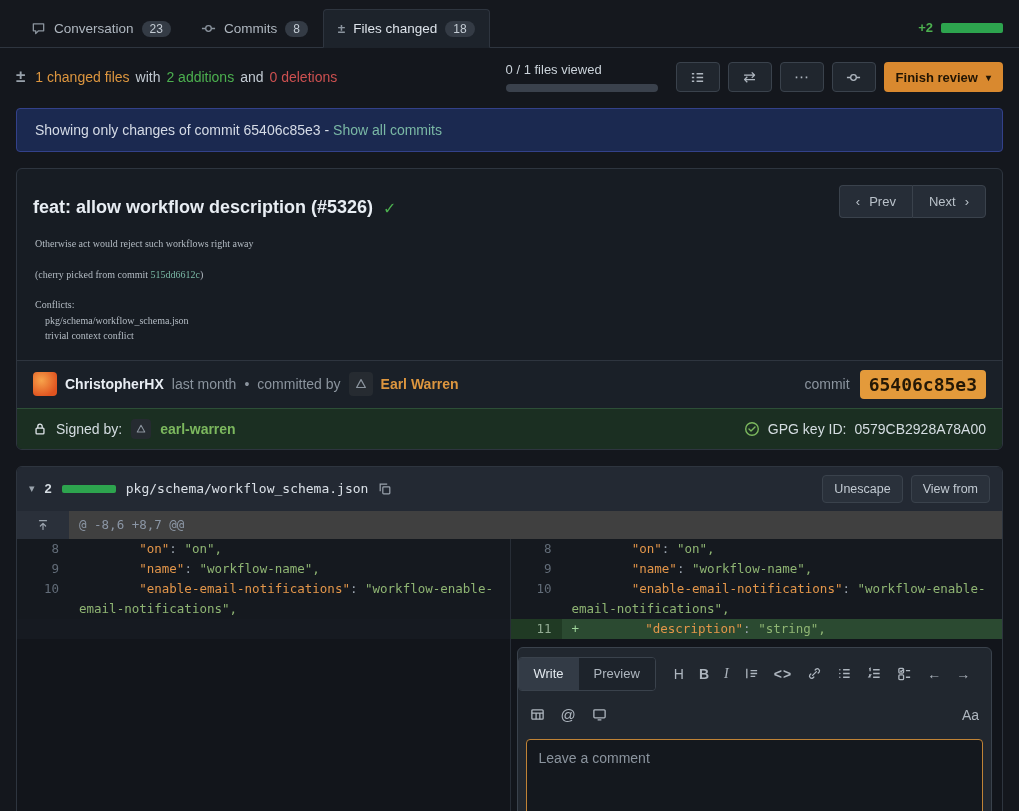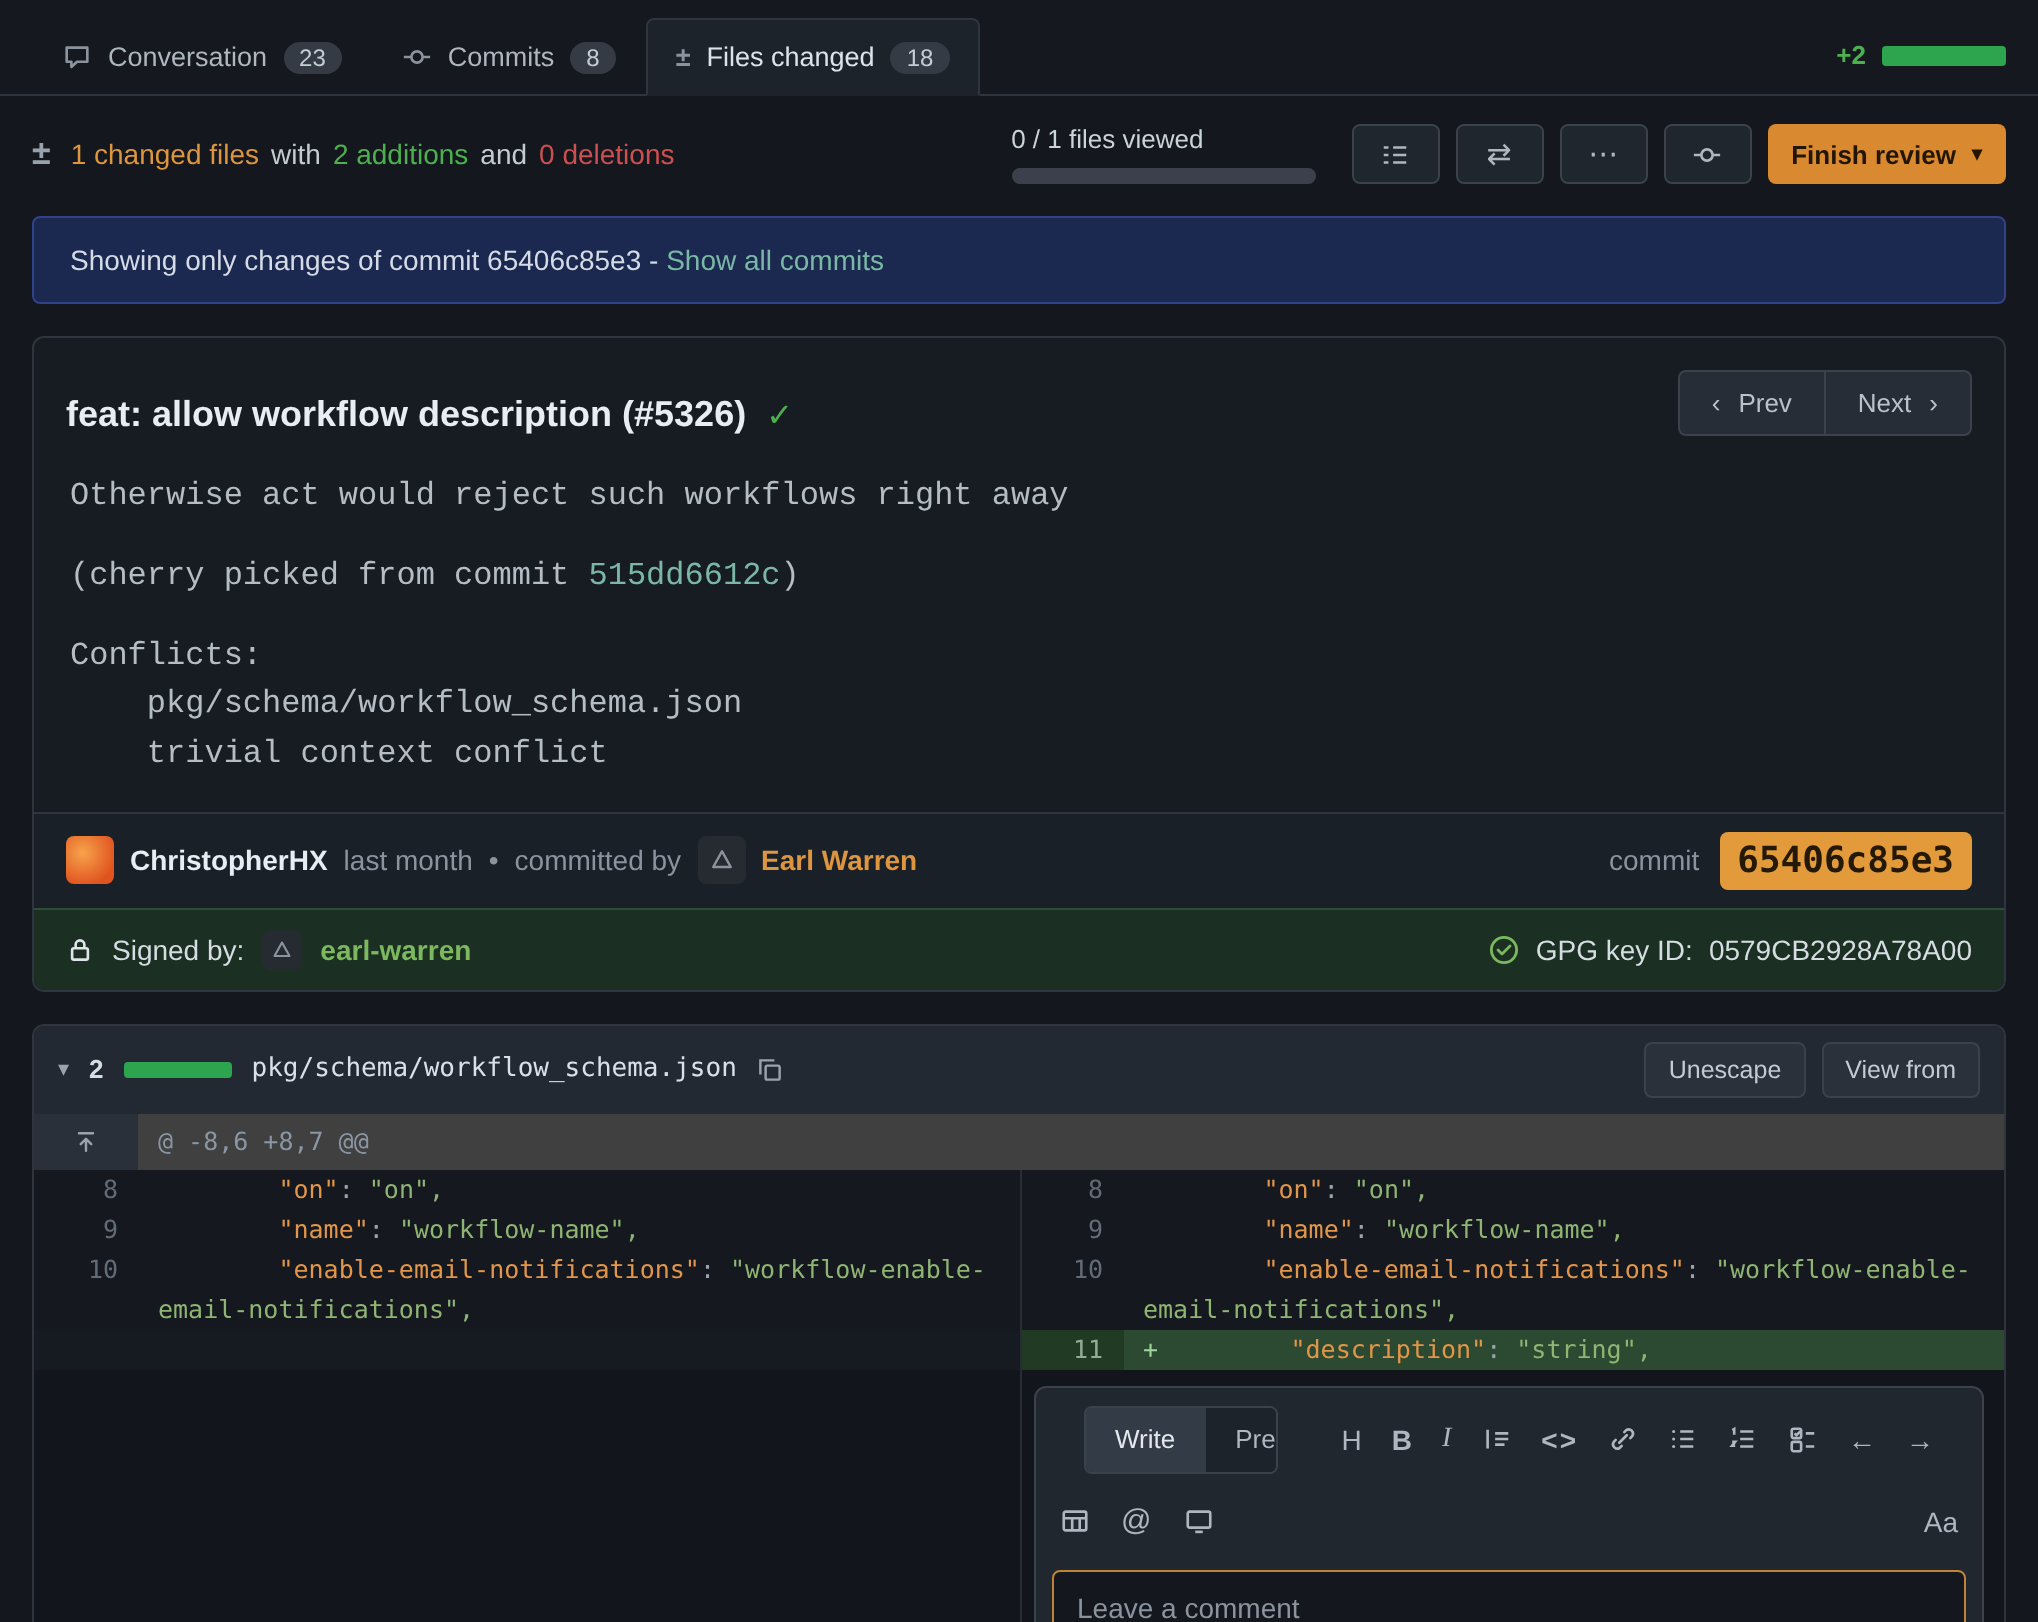--- a/index.html
+++ b/index.html
@@ -48,21 +48,21 @@
   
   .commit-box{margin:0 16px;border:1px solid var(--border);border-radius:6px;background:var(--panel);overflow:hidden}
   .cb-head{display:flex;align-items:flex-end;gap:10px;padding:16px}
   .cb-head h3{margin:0;font-size:18px;font-weight:600;color:#e8edf3}
   .checkmark{color:var(--green);font-size:16px;font-weight:700}
   .pager{margin-left:auto;display:flex}
   .pager button{display:flex;align-items:center;gap:9px;background:#262d37;border:1px solid #3a424c;color:#b9c1c9;
                 font-size:13px;padding:8px 16px;cursor:pointer;font-family:inherit}
   .pager button:first-child{border-radius:4px 0 0 4px;border-right:none}
   .pager button:last-child{border-radius:0 4px 4px 0}
-  .cb-msg{padding:2px 18px 16px;font-family:Liberation Mono, monospace;font-size:16px;color:#b4bcc4;line-height:1.55}
+  .cb-msg{padding:2px 18px 16px;font-family:Liberation Serif, serif;font-size:10px;color:#b4bcc4;line-height:1.55}
   .cb-msg p{margin:0 0 15px}
   .cb-msg .pre{white-space:pre-wrap;margin:0}
   .cb-msg a{color:var(--link);text-decoration:none;cursor:pointer}
   .author-row{display:flex;align-items:center;gap:8px;padding:9px 16px;border-top:1px solid var(--border);background:#1a2028}
   .avatar{width:24px;height:24px;border-radius:4px;flex:none}
   .avatar.sm{width:20px;height:20px}
   .avatar.orange{background:radial-gradient(circle at 35% 35%,#f7a34b,#e05420 75%)}
   .avatar.darklogo{background:#262b31;display:flex;align-items:center;justify-content:center;color:#8b949e}
   .uname{font-weight:700;color:#e8edf3}
   .muted{color:var(--muted)}
@@ -99,21 +99,21 @@
   .row-empty{background:#161a21}
   .num.add{background:#203a24;color:#93ac94}
   .code.add{background:#2b4a31}
   .marker{color:#9fd49b;margin-right:6px}
   .void-left{grid-column:1/3;background:#12151b}
   .comment-cell{grid-column:3/5;background:#12151b;padding:8px 10px 0 6px;border-left:1px solid #272d36}
 
   
   .editor{border:1px solid #3a424c;border-radius:6px;background:#21272f;overflow:hidden;
           font-family:"Liberation Sans","DejaVu Sans",sans-serif}
-  .ed-top{display:flex;align-items:center;padding:9px 24px 6px;gap:14px}
+  .ed-top{display:flex;align-items:center;padding:9px 0 6px;gap:0}
   .seg{display:flex;border:1px solid #3a424c;border-radius:4px;overflow:hidden;font-size:13px}
   .seg .tabw{padding:6px 15px;cursor:pointer}
   .seg .on{background:#333b46;color:#e2e8ee}
   .seg .off{background:#1d232b;color:#aeb6bf}
   .tools{display:flex;align-items:center;gap:15px;color:#aeb6bf;font-size:14px;margin-left:18px}
   .tb{cursor:pointer;display:flex;align-items:center;color:#aeb6bf}
   .tb.bold{font-weight:700}
   .tb.italic{font-style:italic;font-family:"Liberation Serif",serif}
   .ed-row2{display:flex;align-items:center;gap:16px;padding:8px 12px 6px;color:#aeb6bf}
   .aa{margin-left:auto;font-size:14px;cursor:pointer}

